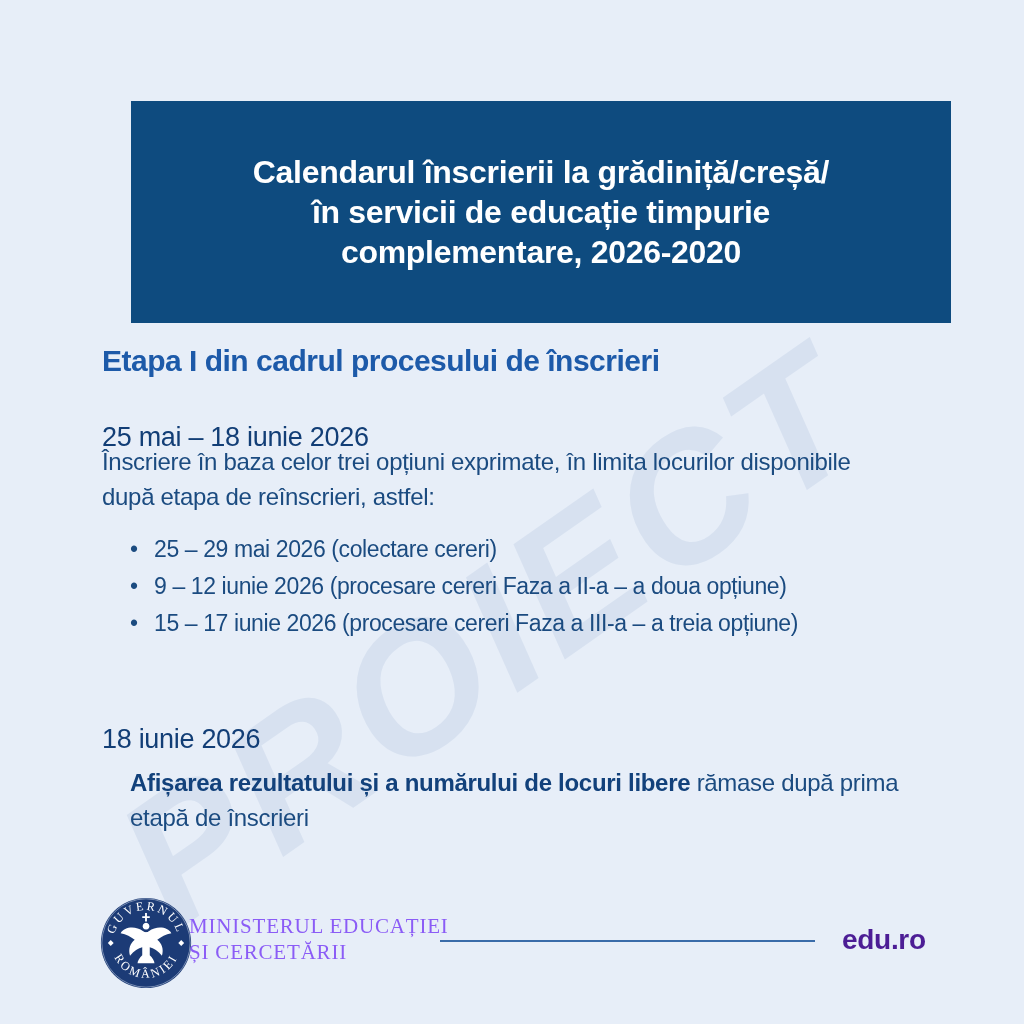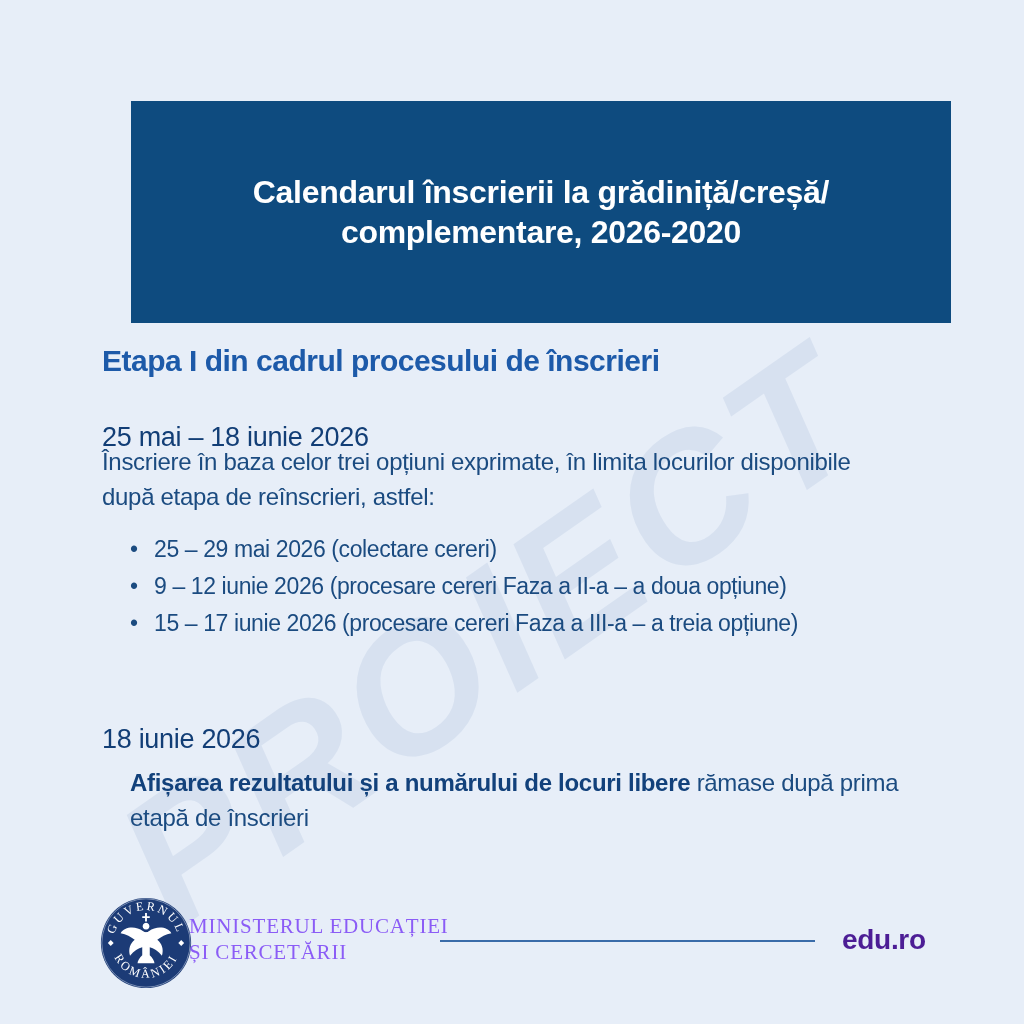--- a/index.html
+++ b/index.html
@@ -87,20 +87,21 @@
     font-size:28px; font-weight:700; color:#4c1d95; letter-spacing:-0.3px;
   }
 </style>
 </head>
 <body>
 
 <div class="watermark">PROIECT</div>
 
 <div class="layer banner">
   <div class="title-line">Calendarul înscrierii la grădiniță/creșă/</div>
+  <div class="title-line">în servicii de educație timpurie</div>
   <div class="title-line">complementare, 2026-2020</div>
 </div>
 
 <div class="layer section-heading">Etapa I din cadrul procesului de înscrieri</div>
 
 <div class="layer date-heading stage1-date">25 mai – 18 iunie 2026</div>
 <div class="layer body-text stage1-intro">Înscriere în baza celor trei opțiuni exprimate, în limita locurilor disponibile după etapa de reînscrieri, astfel:</div>
 
 <ul class="layer bullets">
   <li>25 – 29 mai 2026 (colectare cereri)</li>

